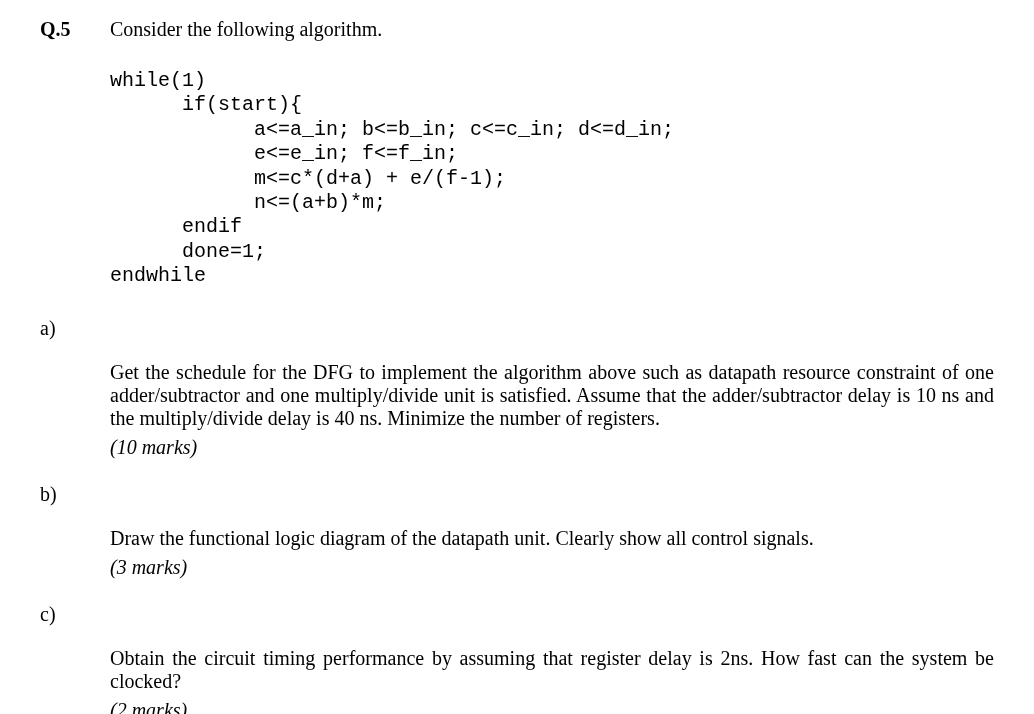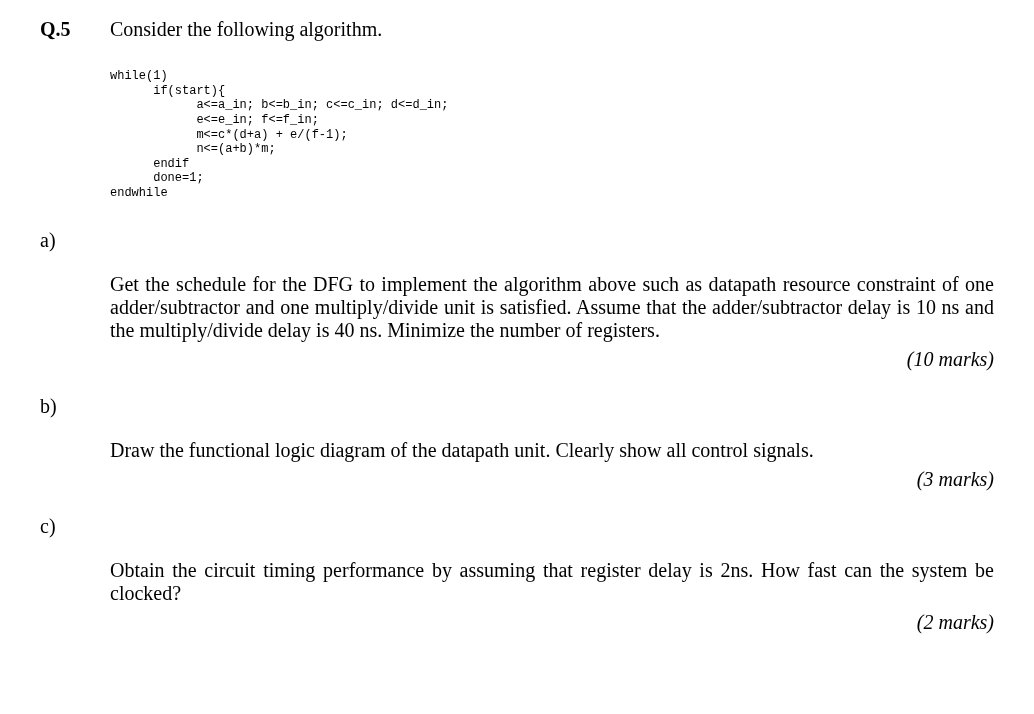--- a/index.html
+++ b/index.html
@@ -28,37 +28,37 @@
     }
     .plabel {
       width: 70px;
       flex-shrink: 0;
     }
     .qtext {
       flex: 1;
     }
     .code-block {
       font-family: "Courier New", Courier, monospace;
-      font-size: 12px;
+      font-size: 20px;
       white-space: pre;
       margin-left: 70px;
       margin-bottom: 28px;
       line-height: 1.22;
     }
     .part-row {
       display: flex;
       margin-bottom: 6px;
     }
     .part-body {
       flex: 1;
       text-align: justify;
       margin-top: 44px;
     }
     .marks {
-      text-align: right;
+      text-align: left;
       font-style: italic;
       margin-bottom: 24px;
       margin-left: 70px;
     }
   </style>
 </head>
 <body>
 
 <div class="question-row">
   <div class="qnum">Q.5</div>

